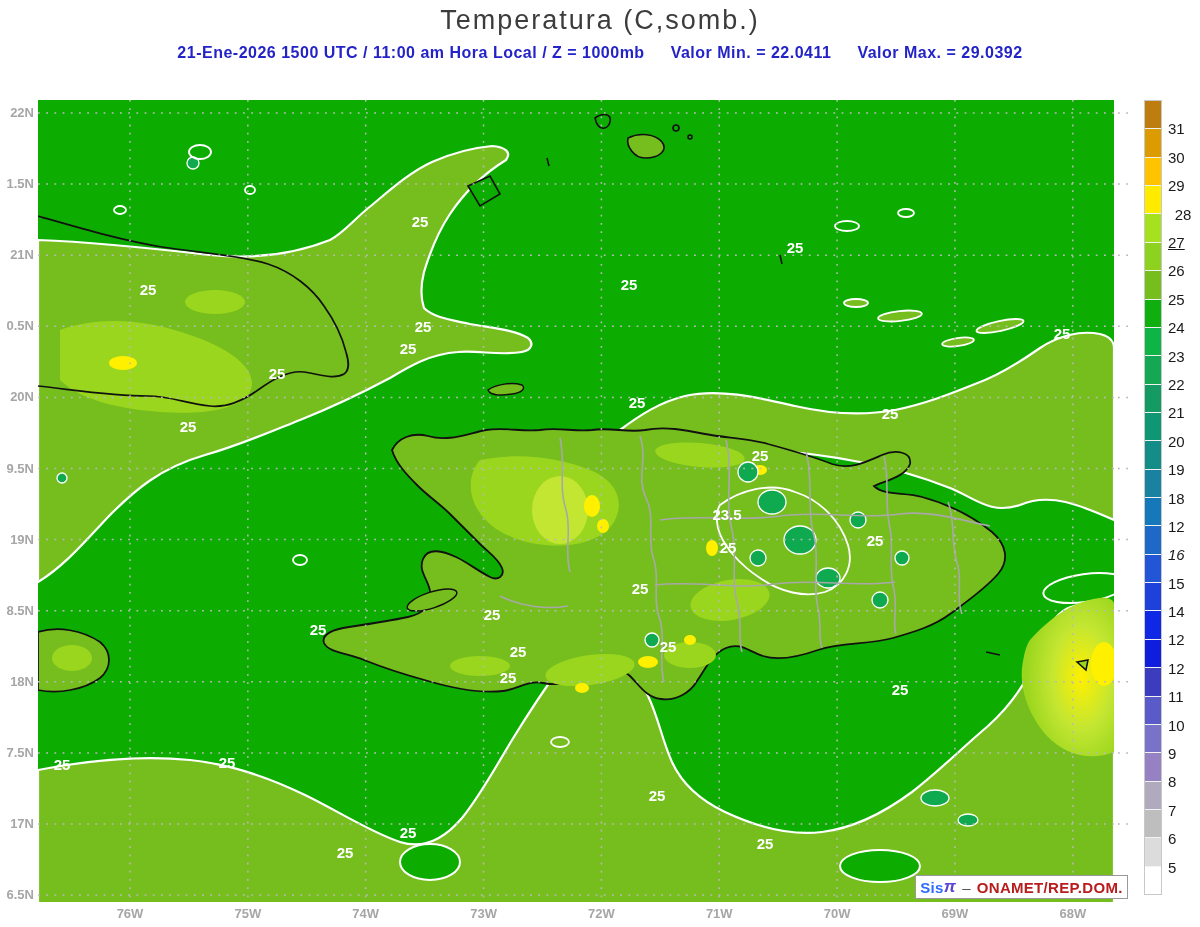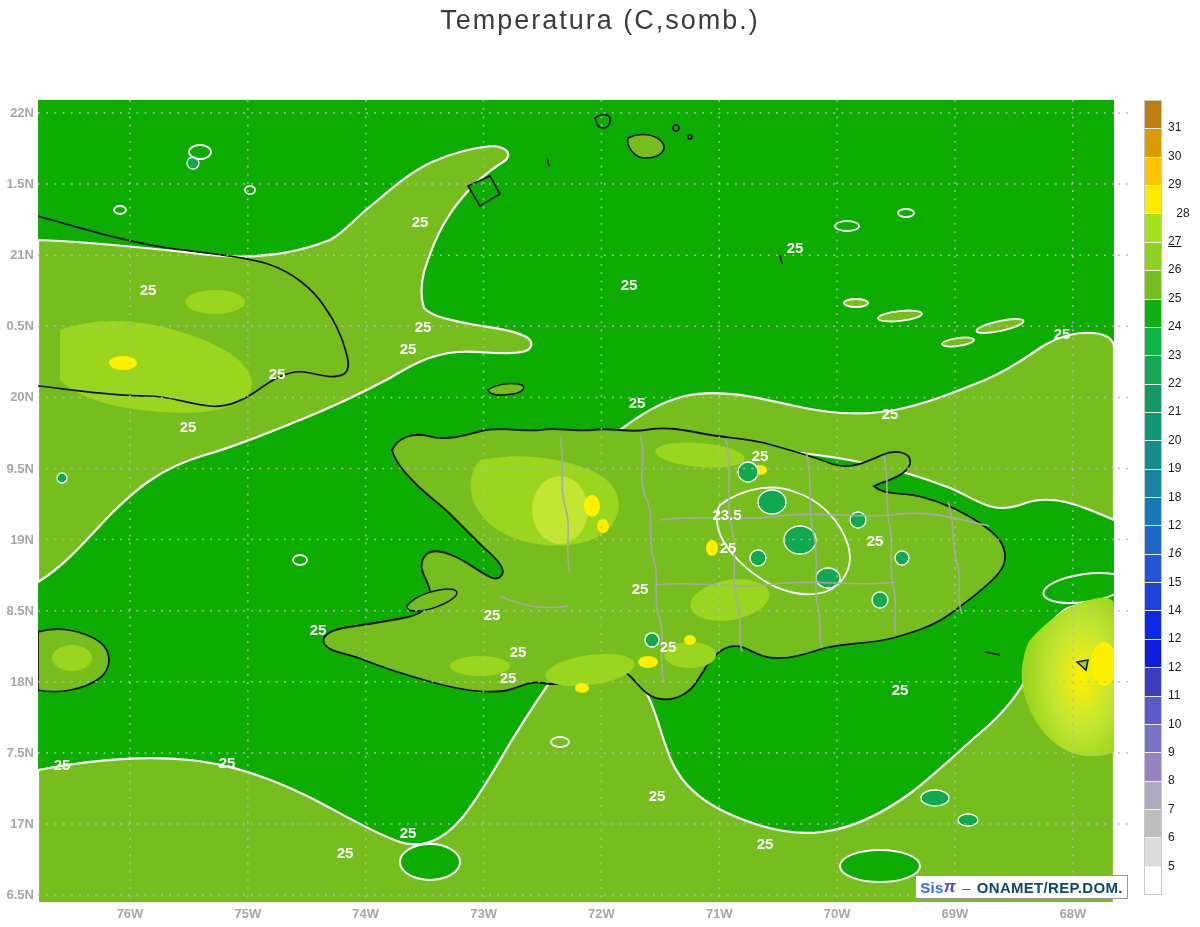--- a/index.html
+++ b/index.html
@@ -14,37 +14,38 @@
         font-size:15px;font-weight:bold;color:var(--blue2);letter-spacing:.4px;white-space:pre;}
   .map-svg{position:absolute;left:38px;top:100px;}
   .lat-label{position:absolute;right:1166px;width:38px;text-align:right;
              font-size:13px;color:#a6a6a6;font-weight:bold;white-space:nowrap;overflow:hidden;}
   .lon-label{position:absolute;width:60px;text-align:center;top:906px;
              font-size:13px;color:#a6a6a6;font-weight:bold;}
   .colorbar{position:absolute;left:1144px;top:100px;width:18px;height:795px;
             display:flex;flex-direction:column;border:1px solid #c8c8c8;box-sizing:border-box;background:#fff;}
   .colorbar .seg{flex:1;border-top:1px solid #f2f2f2;}
   .colorbar .seg:first-child{border-top:none;}
-  .cb-label{position:absolute;left:1168px;width:30px;font-size:12px;color:#1a1a1a;text-align:left;}
+  .cb-label{position:absolute;left:1168px;width:30px;font-size:15px;color:#1a1a1a;text-align:left;}
   .attribution{position:absolute;left:915px;top:875px;width:213px;height:24px;background:#ffffff;
                border:1px solid #999;box-sizing:border-box;display:flex;align-items:center;justify-content:center;
                font-size:15px;letter-spacing:.3px;}
   .attribution .app{color:#2e6bff;font-weight:bold;}
   .attribution .pi{color:#5a46d2;font-weight:bold;font-style:italic;font-size:17px;}
   .attribution .sep{color:#555;padding:0 6px;}
-  .attribution .org{color:#0c4a6e;font-weight:bold;}
+  .attribution .org{color:#b91c1c;font-weight:bold;}
   .clab{font-family:"Liberation Sans",sans-serif;font-size:15px;font-weight:bold;fill:#ffffff;}
 </style>
 </head>
 <body>
 
 <div class="stage">
 
   <div class="title">Temperatura (C,somb.)</div>
 
+  <div class="sub1"><span>21-Ene-2026 1500 UTC / 11:00 am Hora Local / Z = 1000mb</span><span class="gap"></span><span>Valor Min. = 22.0411</span><span class="gap"></span><span>Valor Max. = 29.0392</span></div>
 
 
   <svg class="map-svg" width="1100" height="810" viewBox="38 100 1100 810" xmlns="http://www.w3.org/2000/svg">
 
     <defs>
       <radialGradient id="seHot" cx="0.65" cy="0.5" r="0.6">
         <stop offset="0%" stop-color="var(--yellow)"></stop>
         <stop offset="55%" stop-color="var(--lighter)"></stop>
         <stop offset="100%" stop-color="var(--light)"></stop>
       </radialGradient>

